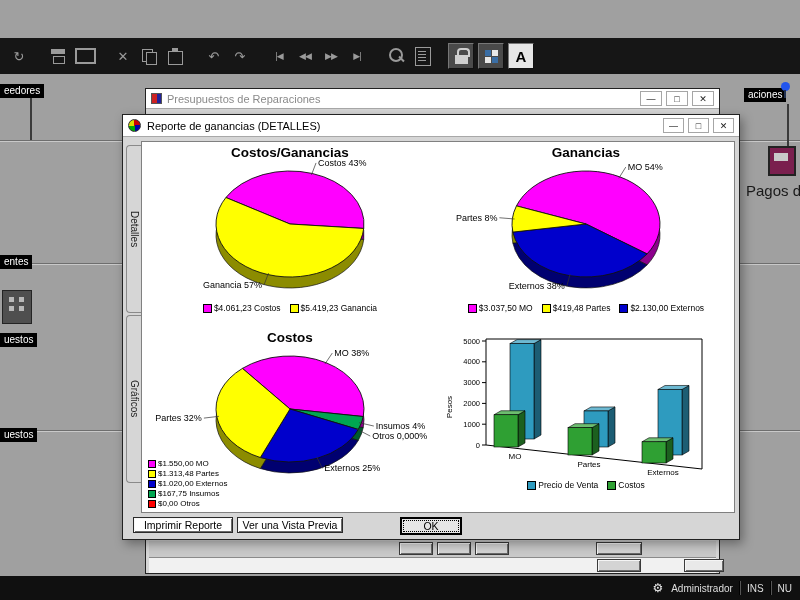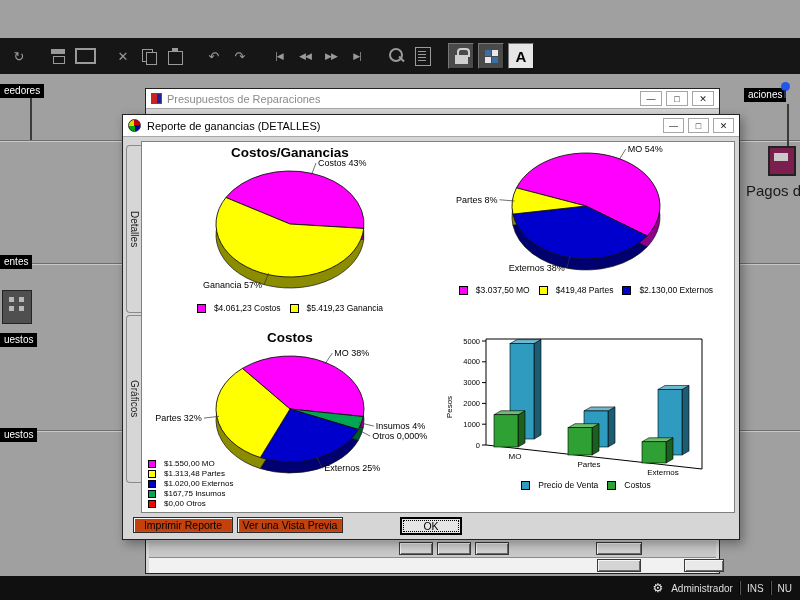--- a/index.html
+++ b/index.html
@@ -70,26 +70,26 @@
   .vtab .vt{writing-mode:vertical-rl;font-size:10px;color:#222}
   .tab-detalles{top:30px;height:168px}
   .tab-graficos{top:200px;height:168px}
   .report-panel{position:absolute;left:18px;top:26px;width:594px;height:372px;background:#FFF;border:1px solid #808080;display:grid;grid-template-columns:1fr 1fr;grid-template-rows:1fr 1fr}
   .quad{position:relative;overflow:hidden}
   .chart-title{height:18px;padding-top:3px;text-align:center;font-size:13.5px;font-weight:bold;color:#000}
   svg.pie{display:block;width:296px;height:142px}
   svg.bars{display:block;width:296px;height:152px}
   svg text{font-family:"Liberation Sans",sans-serif}
   .legend-row{display:flex;justify-content:center;align-items:center;gap:9px;font-size:8.5px;margin-top:1px}
-  .lg-item{display:inline-flex;align-items:flex-end;gap:8px;white-space:nowrap}
+  .lg-item{display:inline-flex;align-items:flex-end;gap:2px;white-space:nowrap}
   .lg-sw{width:9px;height:9px;border:1px solid #000;flex:none}
   .legend-col{position:absolute;left:6px;bottom:4px;display:flex;flex-direction:column;gap:1px;font-size:8px;background:#FFF}
   .legend-col .lg-sw{width:8px;height:8px}
   .df-buttons{position:absolute;left:0;top:402px;right:0;height:22px}
-  .btn3d{position:absolute;height:16px;background:#c2410c;border:1px solid #2A2A2A;box-shadow:inset 1px 1px 0 #F7F7F7,inset -1px -1px 0 #6A6A6A;display:flex;align-items:center;justify-content:center;font-size:10.5px;color:#000}
+  .btn3d{position:absolute;height:16px;background:#ffffff;border:1px solid #2A2A2A;box-shadow:inset 1px 1px 0 #F7F7F7,inset -1px -1px 0 #6A6A6A;display:flex;align-items:center;justify-content:center;font-size:10.5px;color:#000}
   .btn-print{left:10px;width:100px}
   .btn-preview{left:114px;width:106px}
   .btn-ok{left:50%;transform:translateX(-50%);top:0;width:62px;height:18px;background:#E6E6E6;border:2px solid #000;box-shadow:none;font-size:10.5px}
   .btn-ok::after{content:"";position:absolute;inset:1px;border:1px dotted #000}
 
   
   .statusbar{position:absolute;left:0;top:576px;width:800px;height:24px;background:#101010;color:#DFDFDF;display:flex;align-items:center;justify-content:flex-end;font-size:10px;padding-right:2px}
   .sb-item{padding:0 6px;white-space:nowrap}
   .sb-sep{width:2px;height:14px;border-left:1px solid #000;border-right:1px solid #555}
   .gear{font-size:12px;color:#EAEAEA;padding:0 2px}
@@ -195,20 +195,21 @@
                 <span class="lg-sw" style="background: rgb(255, 0, 255);"></span>
                 <span>$4.061,23 Costos</span>
               </span>
               <span class="lg-item">
                 <span class="lg-sw" style="background: rgb(255, 255, 0);"></span>
                 <span>$5.419,23 Ganancia</span>
               </span>
             </div>
         </div>
         <div class="quad">
+          <div class="chart-title">Ganancias</div>
           <svg class="pie" viewBox="0 0 296 142">
               <path d="M148,75 L78.46274606184276,56.87293240373958 A74,53 0 1 1 209.05839887259384,104.9432511815217 Z" fill="rgb(140,0,140)" stroke="#111" stroke-width="0.7"></path>
               <path d="M148,75 L209.05839887259384,104.9432511815217 A74,53 0 0 1 74.87109977295509,83.10824932305401 Z" fill="rgb(0,0,112)" stroke="#111" stroke-width="0.7"></path>
               <path d="M148,75 L74.87109977295509,83.10824932305401 A74,53 0 0 1 78.46274606184276,56.8729324037396 Z" fill="rgb(140,140,0)" stroke="#111" stroke-width="0.7"></path>
               <path d="M148,64 L78.46274606184276,45.87293240373958 A74,53 0 1 1 209.05839887259384,93.9432511815217 Z" fill="#FF00FF" stroke="#111" stroke-width="0.9"></path>
               <path d="M148,64 L209.05839887259384,93.9432511815217 A74,53 0 0 1 74.87109977295509,72.10824932305401 Z" fill="#0000CC" stroke="#111" stroke-width="0.9"></path>
               <path d="M148,64 L74.87109977295509,72.10824932305401 A74,53 0 0 1 78.46274606184276,45.8729324037396 Z" fill="#FFFF00" stroke="#111" stroke-width="0.9"></path>
               <line x1="180.8104892042731" y1="18.27510424909441" x2="187.76751965410642" y2="7.077352109356973" stroke="#333" stroke-width="0.7"></line>
               <text x="189.76751965410642" y="10.077352109356973" text-anchor="start" font-size="9" fill="#000">MO 54%</text>
               <line x1="132.09724884087464" y1="114.13242830484901" x2="128.72528070710635" y2="126.40955867555604" stroke="#333" stroke-width="0.7"></line>

